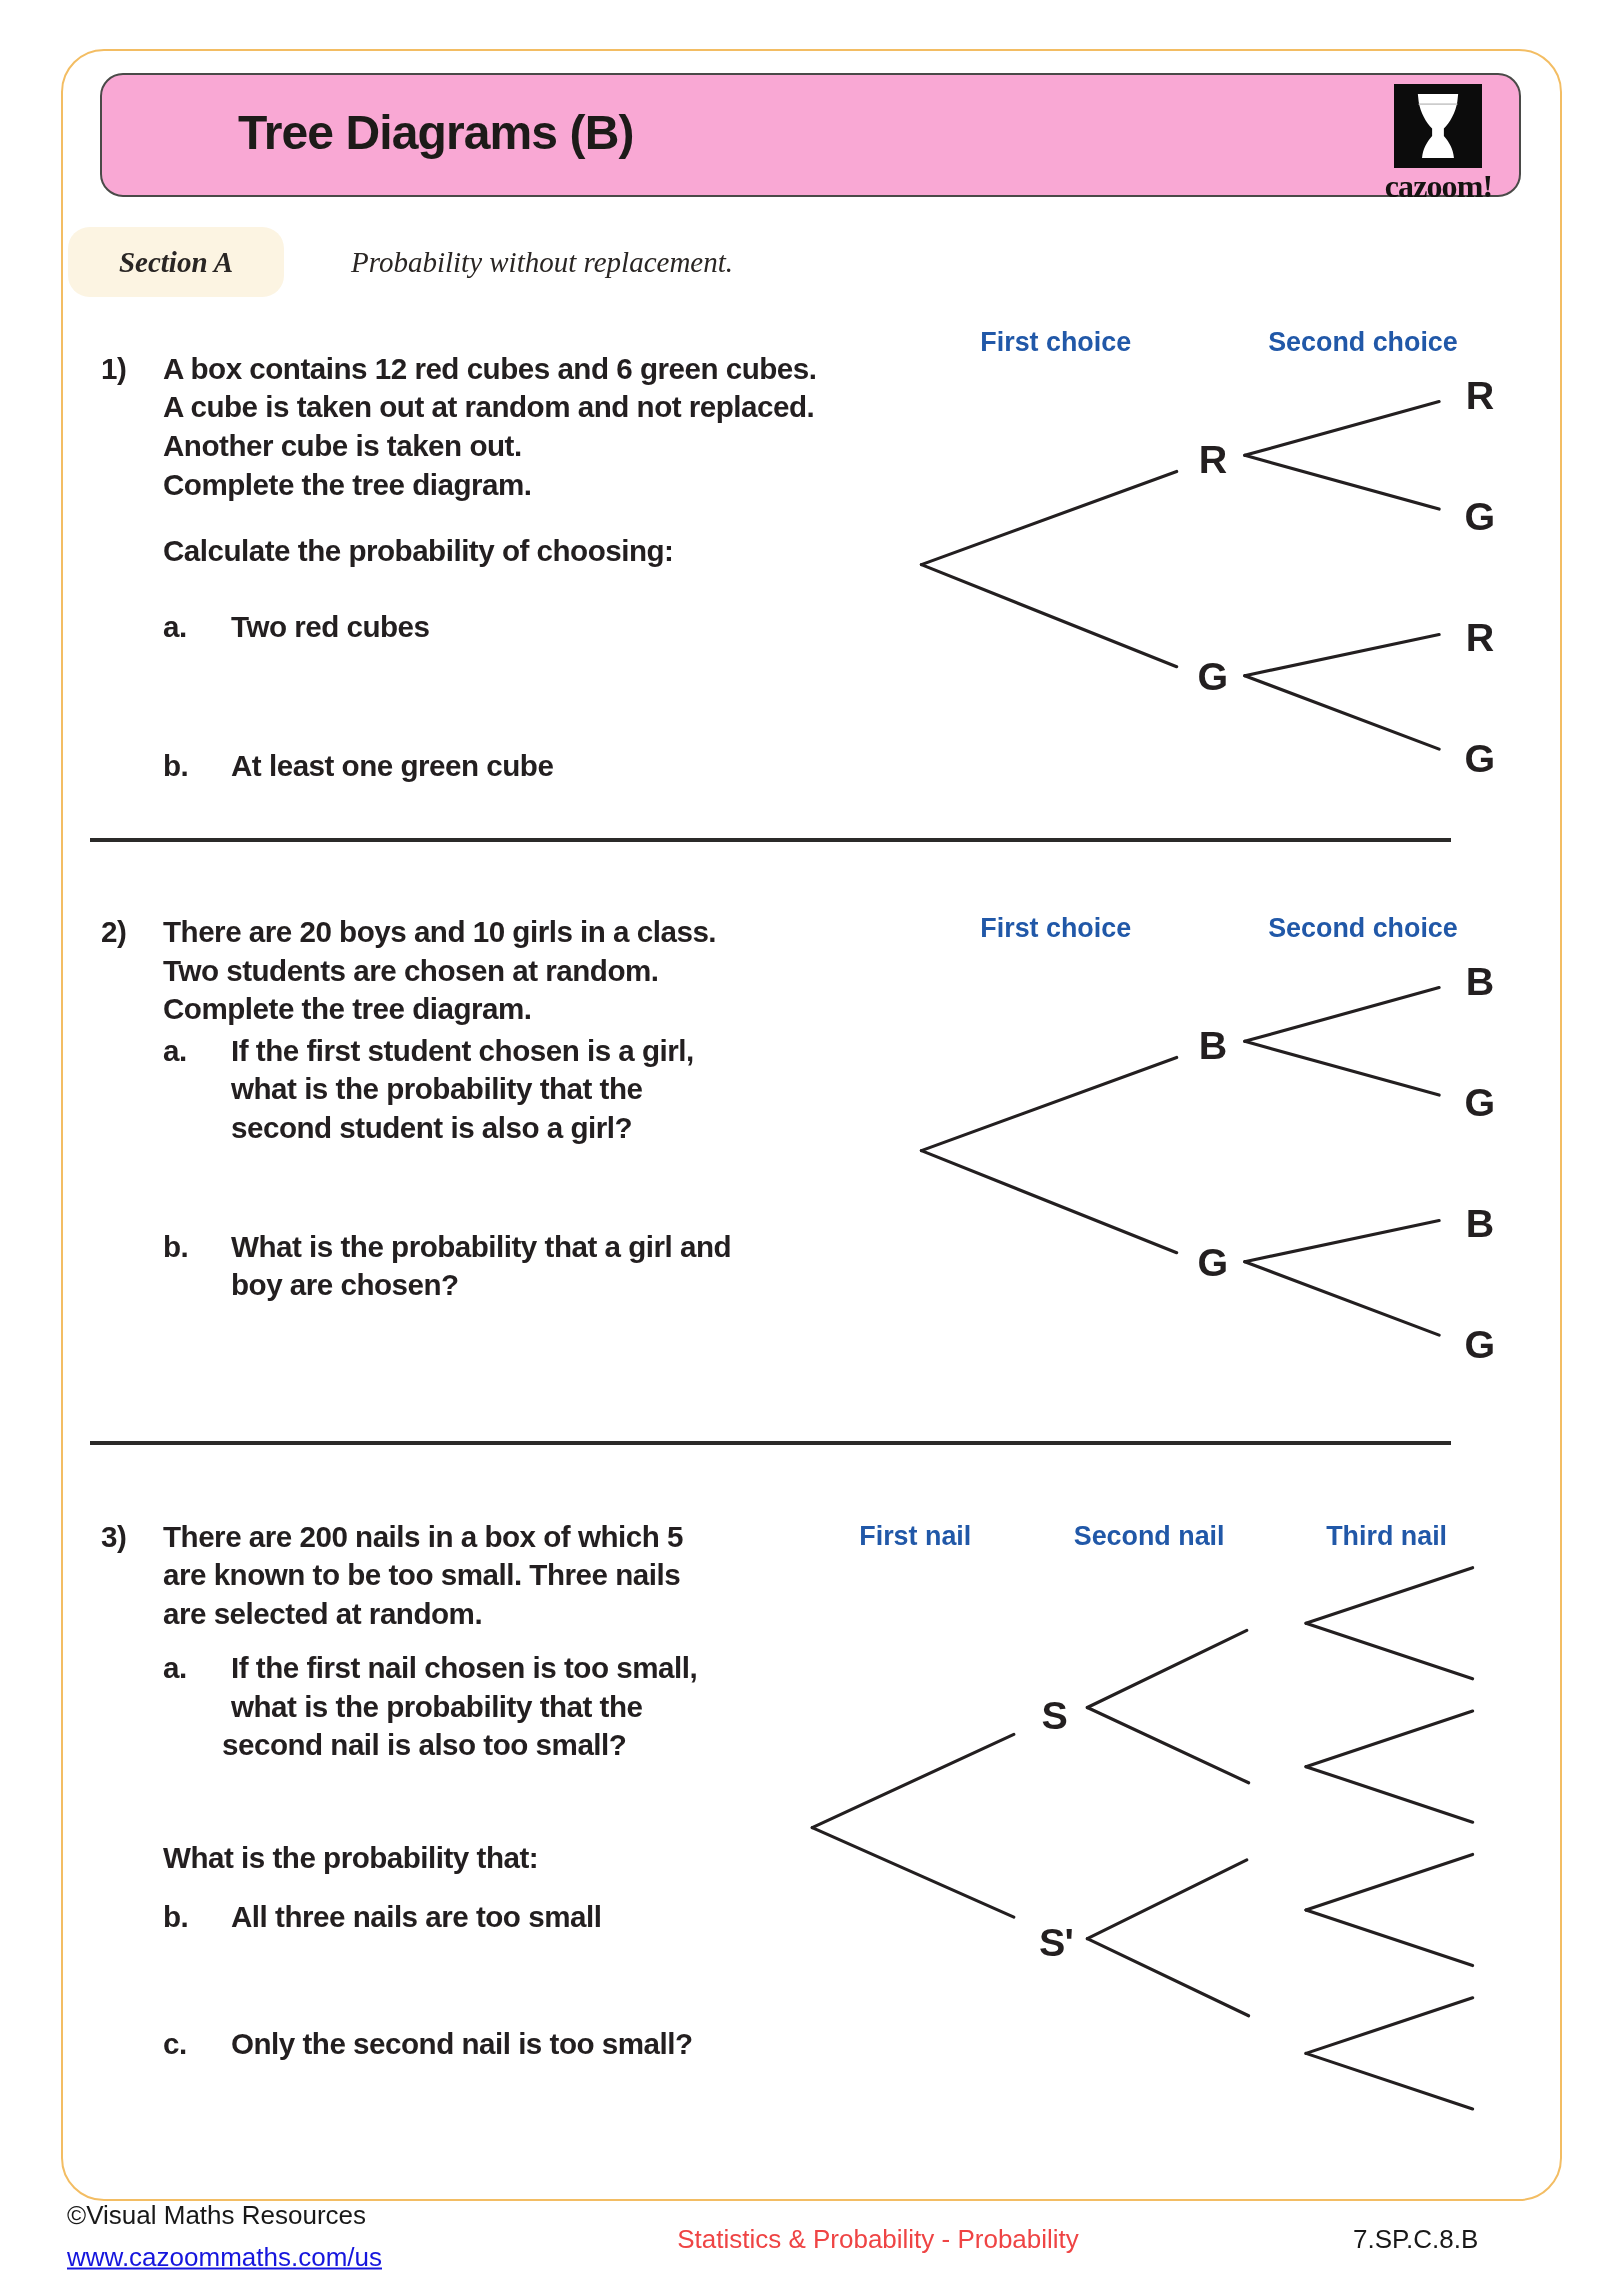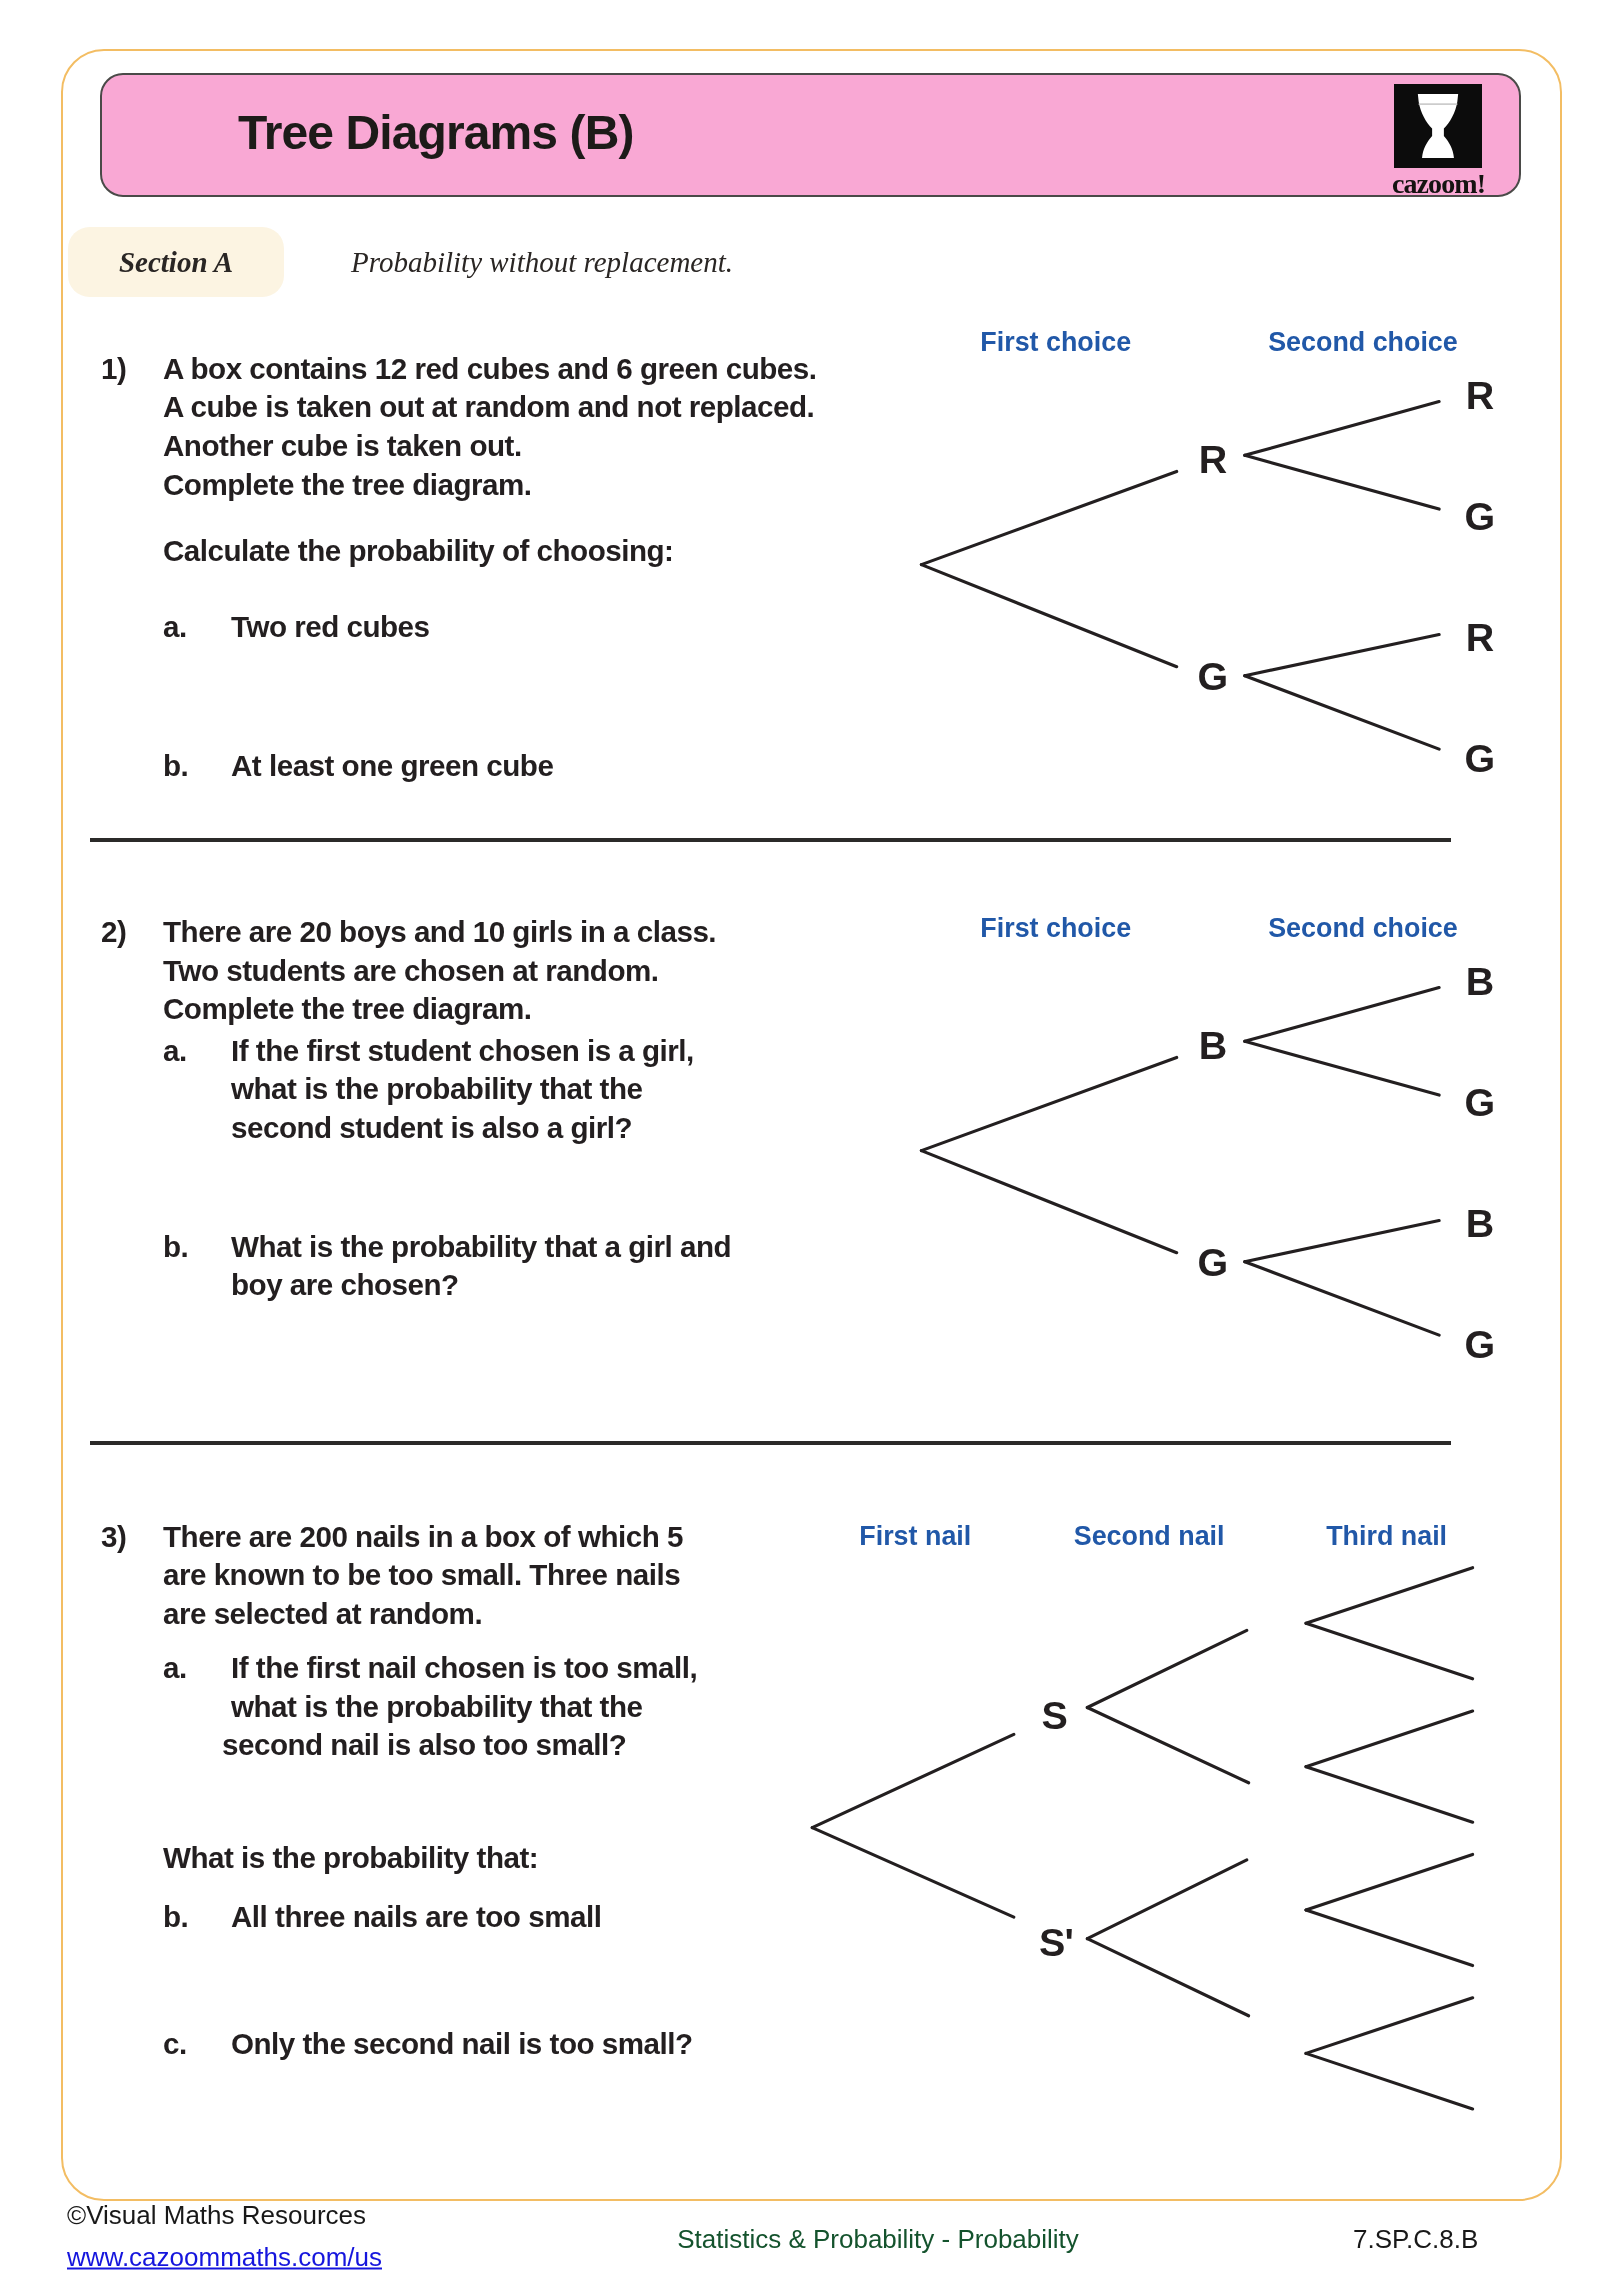--- a/index.html
+++ b/index.html
@@ -11,21 +11,21 @@
 
   .title-box { position:absolute; left:100px; top:73px; width:1417px; height:120px;
                background:#f9a8d4; border:2.7px solid #4a4a48; border-radius:23px; }
   .page-title { position:absolute; left:136px; top:50%; transform:translateY(-54%);
                 font-size:48px; font-weight:bold; letter-spacing:-0.9px; color:#1d1b19;
                 white-space:nowrap; margin:0; }
   .logo { position:absolute; left:1365px; top:82px; width:147px; height:113px; text-align:center; }
   .logo-square { position:absolute; left:29px; top:1.8px; width:88px; height:84px; background:#0c0c0c; }
   .logo-square svg { width:100%; height:100%; display:block; }
   .logo-text { position:absolute; left:0; top:86px; width:147px; font-family:"Liberation Serif", serif;
-               font-weight:bold; font-size:28px; letter-spacing:-0.9px; color:#151311; }
+               font-weight:bold; font-size:32px; letter-spacing:-0.9px; color:#151311; }
 
   .section-badge { position:absolute; left:68px; top:227px; width:216px; height:70px;
                    background:#fcf4e2; border-radius:21.5px;
                    font-family:"Liberation Serif", serif; font-style:italic; font-weight:bold;
                    font-size:29px; color:#2a2624; display:flex; align-items:center; justify-content:center; }
   .section-subtitle { position:absolute; left:351px; top:262px; transform:translateY(-50%);
                       font-family:"Liberation Serif", serif; font-style:italic; font-weight:normal;
                       font-size:29px; color:#2a2624; white-space:nowrap; }
 
   .tl { position:absolute; transform:translateY(-50%); font-weight:bold; font-size:29.6px;
@@ -38,21 +38,21 @@
   .th { font-weight:bold; font-size:30px; fill:#2158a8; text-anchor:middle;
         font-family:"Liberation Sans", sans-serif; }
   .tn { font-weight:bold; font-size:44px; fill:#231f20; text-anchor:middle;
         font-family:"Liberation Sans", sans-serif; letter-spacing:-1px; }
 
   .footer-left { position:absolute; left:67px; top:2215px; transform:translateY(-50%);
                  font-size:26px; color:#181818; white-space:nowrap; }
   .footer-link { position:absolute; left:67px; top:2257px; transform:translateY(-50%);
                  font-size:26px; color:#1515dd; text-decoration:underline; white-space:nowrap; }
   .footer-center { position:absolute; left:627px; top:2239px; transform:translateY(-50%);
-                   width:502px; text-align:center; font-size:26px; color:#14532d; white-space:nowrap; }
+                   width:502px; text-align:center; font-size:26px; color:#ef4444; white-space:nowrap; }
   .footer-right { position:absolute; left:1353px; top:2239px; transform:translateY(-50%);
                   width:193px; text-align:left; font-size:26px; color:#181818; white-space:nowrap; }
 </style>
 </head>
 <body>
 
 <div class="page">
 
   <div class="card"></div>
 

